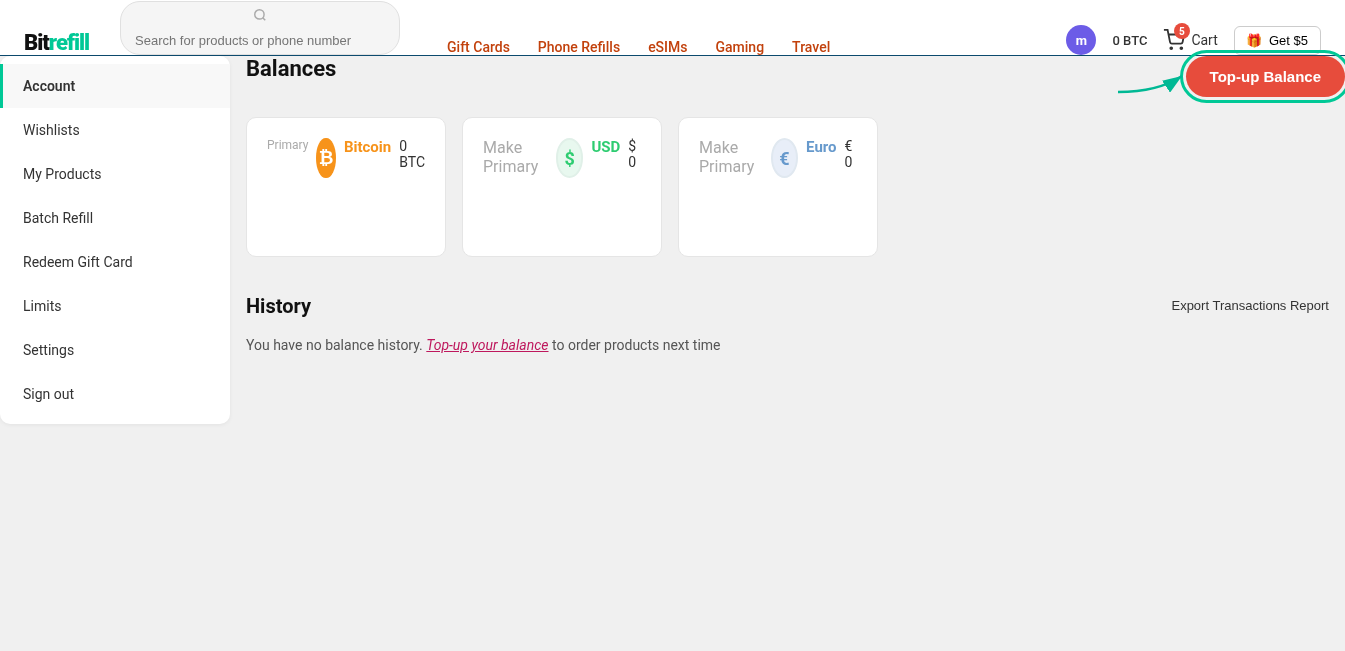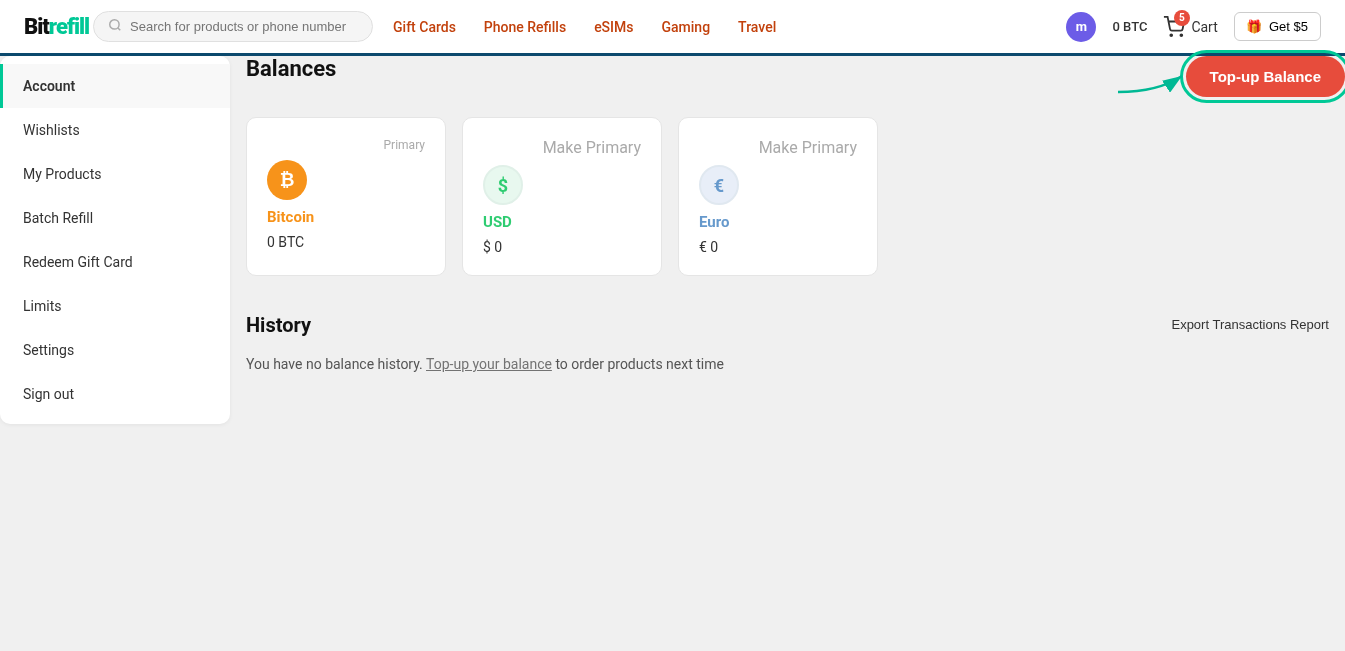--- a/index.html
+++ b/index.html
@@ -1,22 +1,22 @@
 <!DOCTYPE html>
 <html><head>
   <meta charset="utf-8">
   <style>
     * { box-sizing: border-box; margin: 0; padding: 0; }
     body { font-family: -apple-system, BlinkMacSystemFont, 'Segoe UI', Roboto, sans-serif; background: #f0f0f0; color: #333; font-size: 14px; }
 
     
-    .header { background: #fff; border-bottom: 3px solid #0c4a6e; padding: 0 24px; display: flex; align-items: center; height: 56px; gap: 4px; }
+    .header { background: #fff; border-bottom: 1px solid #0c4a6e; padding: 0 24px; display: flex; align-items: flex-end; height: 56px; gap: 31px; }
     .logo { font-size: 22px; font-weight: 900; color: #111; letter-spacing: -1px; flex-shrink: 0; }
     .logo span { color: #00c896; }
-    .search-bar { display: flex; align-items: center; background: #f5f5f5; border: 1px solid #e0e0e0; border-radius: 20px; padding: 6px 14px; gap: 8px; width: 280px; }
+    .search-bar { display: flex; align-items: center; background: #f5f5f5; border: 1px solid #e0e0e0; border-radius: 20px; padding: 6px 14px; gap: 8px; width: 280px; flex-direction: column; }
     .search-bar input { border: none; background: transparent; outline: none; font-size: 13px; color: #555; width: 100%; }
     .search-icon-svg { color: #aaa; flex-shrink: 0; }
     .nav { display: flex; align-items: center; gap: 28px; margin-left: 16px; }
     .nav-item { font-size: 14px; color: #c2410c; cursor: pointer; font-weight: 500; white-space: nowrap; }
     .header-right { margin-left: auto; display: flex; align-items: center; gap: 16px; }
     .avatar { width: 30px; height: 30px; border-radius: 50%; background: #6c5ce7; color: white; display: flex; align-items: center; justify-content: center; font-weight: 700; font-size: 13px; }
     .btc-balance { font-size: 13px; color: #333; font-weight: 500; }
     .cart-btn { display: flex; align-items: center; gap: 6px; font-size: 14px; color: #333; cursor: pointer; position: relative; }
     .cart-badge { background: #e74c3c; color: white; border-radius: 50%; width: 16px; height: 16px; font-size: 10px; display: flex; align-items: center; justify-content: center; position: absolute; top: -6px; right: 28px; font-weight: 700; }
     .get5-btn { background: #fff; border: 1px solid #ccc; border-radius: 6px; padding: 6px 12px; font-size: 13px; cursor: pointer; display: flex; align-items: center; gap: 6px; white-space: nowrap; }
@@ -33,40 +33,40 @@
     .content { flex: 1; }
     .content-header { display: flex; justify-content: space-between; align-items: flex-start; margin-bottom: 20px; }
     .page-title { font-size: 22px; font-weight: 700; color: #111; }
 
     
     .topup-wrapper { position: relative; display: flex; align-items: center; gap: 16px; }
     .topup-btn { background: #e74c3c; color: white; border: none; border-radius: 25px; padding: 12px 24px; font-size: 15px; font-weight: 700; cursor: pointer; white-space: nowrap; outline: 3px solid #00c896; outline-offset: 3px; }
 
     
     .balance-cards { display: flex; gap: 16px; margin-bottom: 32px; }
-    .balance-card { background: #fff; border: 1px solid #e5e5e5; border-radius: 10px; padding: 20px; width: 200px; min-height: 140px; display: flex; flex-direction: column; gap: 8px; }
+    .balance-card { background: #fff; border: 1px solid #e5e5e5; border-radius: 10px; padding: 20px; width: 200px; min-height: 140px; display: flex; flex-direction: row; gap: 8px; }
     .card-header { display: flex; justify-content: flex-end; font-size: 12px; color: #aaa; }
     .card-header.primary { color: #aaa; }
     .make-primary { color: #aaa; font-size: 16px; cursor: pointer; }
     .currency-icon { width: 40px; height: 40px; border-radius: 50%; display: flex; align-items: center; justify-content: center; font-size: 18px; font-weight: 700; }
     .bitcoin-icon { background: #f7931a; color: white; }
     .usd-icon { background: #e8f8ef; color: #2ecc71; border: 2px solid #e0f0e8; }
     .euro-icon { background: #e8eef8; color: #6699cc; border: 2px solid #e0e8f0; }
     .currency-name { font-weight: 700; color: #f7931a; font-size: 15px; }
     .currency-name.usd { color: #2ecc71; }
     .currency-name.euro { color: #6699cc; }
     .currency-amount { font-size: 14px; color: #333; }
 
     
     .history-section { margin-top: 8px; }
     .history-header { display: flex; justify-content: space-between; align-items: center; margin-bottom: 15px; }
     .history-title { font-size: 20px; font-weight: 700; color: #111; }
     .export-btn { background: #f0f0f0; border: none; border-radius: 8px; padding: 9px 16px; font-size: 13px; cursor: pointer; color: #333; font-weight: 500; }
     .history-empty { font-size: 14px; color: #555; }
-    .history-link { color: #737373; text-decoration: underline; cursor: pointer; }
+    .history-link { color: #be185d; text-decoration: underline; cursor: pointer; font-style: italic; }
 
     
     .arrow-svg { width: 80px; height: 50px; }
   </style>
 </head>
 <body>
 
 <div class="header">
   <div class="logo">
     Bit<span>refill</span>

